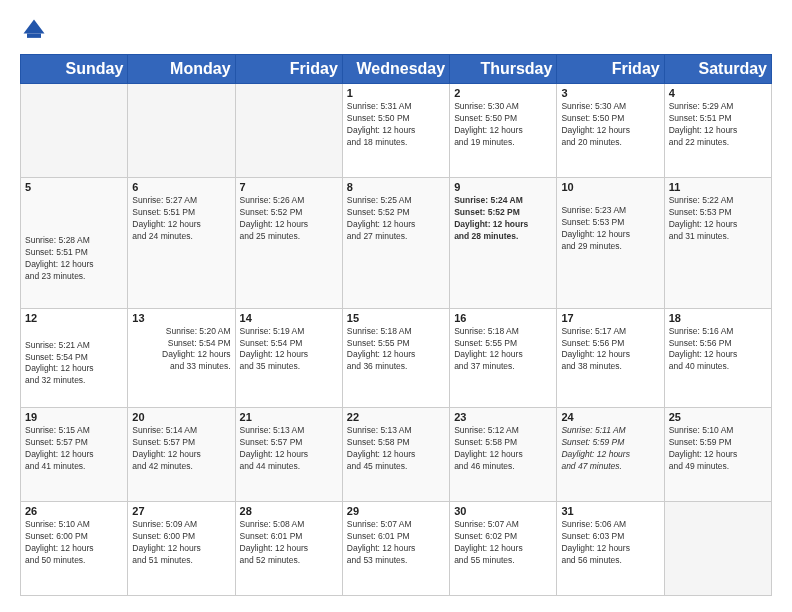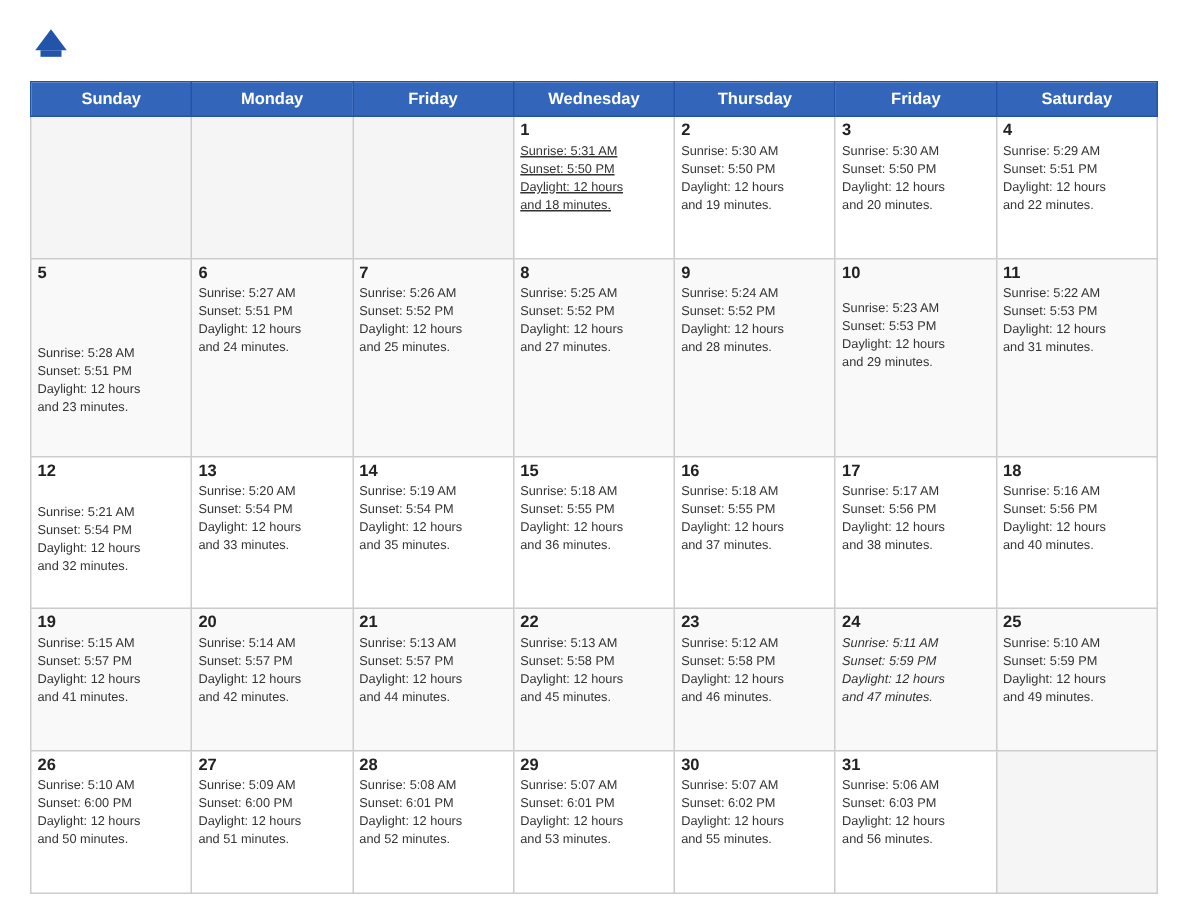--- a/index.html
+++ b/index.html
@@ -56,24 +56,24 @@
     .calendar {
       flex: 1;
       border: 1px solid #ccc;
       border-collapse: collapse;
       width: 100%;
       table-layout: fixed;
     }
     .calendar th {
       background: #3366bb;
       color: #fff;
-      font-size: 11px;
+      font-size: 16px;
       font-weight: bold;
       padding: 5px 4px;
-      text-align: center;
+      text-align: right;
       border: 1px solid #2255aa;
     }
     .calendar td {
       border: 1px solid #ccc;
       vertical-align: top;
       padding: 3px 4px;
       font-size: 9px;
       color: #333;
       background: #fff;
       height: 78px;
@@ -133,21 +133,21 @@
           <th>Saturday</th>
         </tr>
     </thead>
     <tbody id="calendar-body">
     <tr>
           <td class="empty"></td>
           <td class="empty"></td>
           <td class="empty"></td>
           <td>
             <span class="day-num">1</span>
-            <div class="day-info" style="white-space: pre-line; text-decoration: underline;">Sunrise: 5:31 AM
+            <div class="day-info" style="white-space: pre-line;">Sunrise: 5:31 AM
 Sunset: 5:50 PM
 Daylight: 12 hours
 and 18 minutes.</div>
           </td>
           <td>
             <span class="day-num">2</span>
             <div class="day-info" style="white-space: pre-line;">Sunrise: 5:30 AM
 Sunset: 5:50 PM
 Daylight: 12 hours
 and 19 minutes.</div>
@@ -191,21 +191,21 @@
           </td>
           <td>
             <span class="day-num">8</span>
             <div class="day-info" style="white-space: pre-line;">Sunrise: 5:25 AM
 Sunset: 5:52 PM
 Daylight: 12 hours
 and 27 minutes.</div>
           </td>
           <td>
             <span class="day-num">9</span>
-            <div class="day-info" style="white-space: pre-line;">Sunrise: 5:24 AM
+            <div class="day-info" style="white-space: pre-line; font-weight: bold;">Sunrise: 5:24 AM
 Sunset: 5:52 PM
 Daylight: 12 hours
 and 28 minutes.</div>
           </td>
           <td>
             <span class="day-num">10</span>
             <div class="day-info" style="white-space: pre-line; margin-top: 12px;">Sunrise: 5:23 AM
 Sunset: 5:53 PM
 Daylight: 12 hours
 and 29 minutes.</div>
@@ -221,21 +221,21 @@
         <tr>
           <td>
             <span class="day-num">12</span>
             <div class="day-info" style="white-space: pre-line; margin-top: 16px;">Sunrise: 5:21 AM
 Sunset: 5:54 PM
 Daylight: 12 hours
 and 32 minutes.</div>
           </td>
           <td>
             <span class="day-num">13</span>
-            <div class="day-info" style="white-space: pre-line;">Sunrise: 5:20 AM
+            <div class="day-info" style="white-space: pre-line; text-align: right;">Sunrise: 5:20 AM
 Sunset: 5:54 PM
 Daylight: 12 hours
 and 33 minutes.</div>
           </td>
           <td>
             <span class="day-num">14</span>
             <div class="day-info" style="white-space: pre-line;">Sunrise: 5:19 AM
 Sunset: 5:54 PM
 Daylight: 12 hours
 and 35 minutes.</div>

